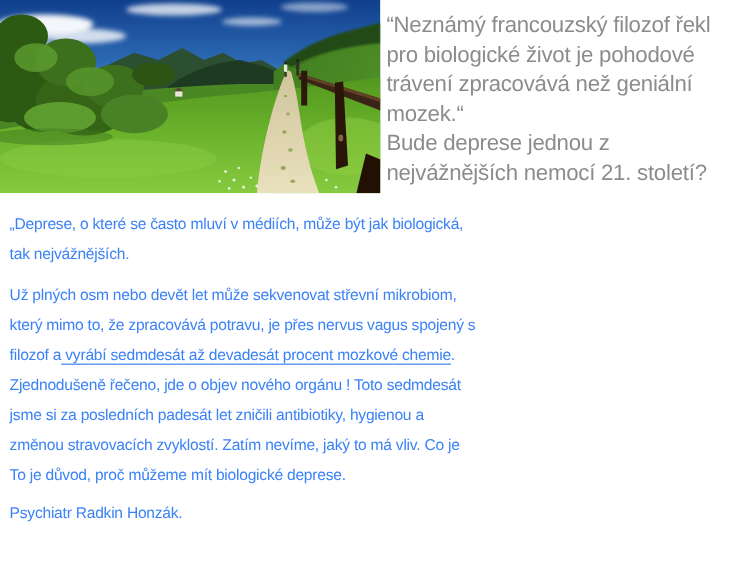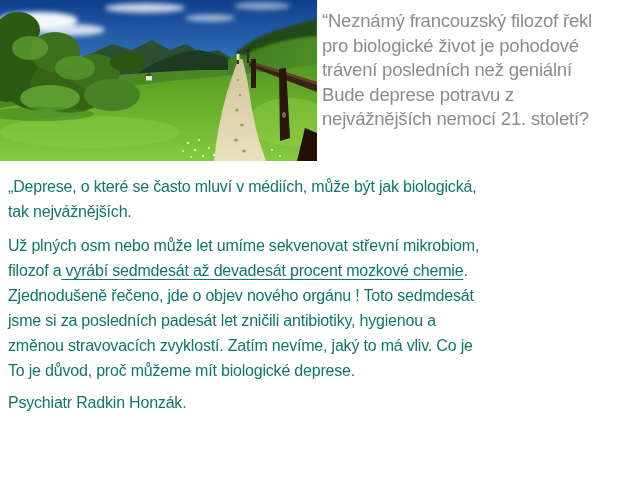--- a/index.html
+++ b/index.html
@@ -11,21 +11,21 @@
   .photo svg { display:block; width:100%; height:100%; }
 
   .quote {
     position:absolute; left:322px; top:9px; width:292px;
     font-size:18.5px; line-height:24.6px; color:#8c8c8c; letter-spacing:-0.2px;
   }
   .qline { white-space:nowrap; }
 
   .bodytext {
     position:absolute; left:8px; top:174px; width:606px;
-    font-size:16px; line-height:25px; color:#0f766e; letter-spacing:-0.2px;
+    font-size:13px; line-height:25px; color:#3b82f6; letter-spacing:-0.2px;
   }
   .bline { white-space:nowrap; }
   .para-intro { margin:0 0 9px 0; }
   .ul { text-decoration:underline; text-underline-offset:3px; text-decoration-thickness:1px; }
   .signature { margin-top:7px; white-space:nowrap; }
 </style>
 </head>
 <body>
 
 <div class="slide">
@@ -140,32 +140,34 @@
         <path d="M279,69 L286,68 L290,138 L280,141 Z" fill="#2a1609"></path>
         <ellipse cx="284" cy="115" rx="2" ry="3" fill="#9a7a4a" opacity="0.8"></ellipse>
         <path d="M305,128 L317,133 L317,161 L297,161 Z" fill="#221004"></path>
       </g>
     </svg>
   </figure>
 
   <div class="quote">
     <div class="qline">“Neznámý francouzský filozof řekl</div>
     <div class="qline">pro biologické život je pohodové</div>
-    <div class="qline">trávení posledních než geniální</div>
-    <div class="qline">Bude deprese potravu z</div>
+    <div class="qline">trávení zpracovává než geniální</div>
+    <div class="qline">mozek.“</div>
+    <div class="qline">Bude deprese jednou z</div>
     <div class="qline">nejvážnějších nemocí 21. století?</div>
   </div>
 
   <div class="bodytext">
     <div class="para-intro">
       <div class="bline">„Deprese, o které se často mluví v médiích, může být jak biologická,</div>
       <div class="bline">tak nejvážnějších.</div>
     </div>
     <div class="para-main">
-      <div class="bline">Už plných osm nebo může let umíme sekvenovat střevní mikrobiom,</div>
+      <div class="bline">Už plných osm nebo devět let může sekvenovat střevní mikrobiom,</div>
+      <div class="bline">který mimo to, že zpracovává potravu, je přes nervus vagus spojený s</div>
       <div class="bline"><span>filozof a</span><span class="ul"> vyrábí sedmdesát až devadesát procent mozkové chemie</span><span>.</span></div>
       <div class="bline">Zjednodušeně řečeno, jde o objev nového orgánu ! Toto sedmdesát</div>
       <div class="bline">jsme si za posledních padesát let zničili antibiotiky, hygienou a</div>
       <div class="bline">změnou stravovacích zvyklostí. Zatím nevíme, jaký to má vliv. Co je</div>
       <div class="bline">To je důvod, proč můžeme mít biologické deprese.</div>
     </div>
     <div class="signature">Psychiatr Radkin Honzák.</div>
   </div>
 
 </div>

